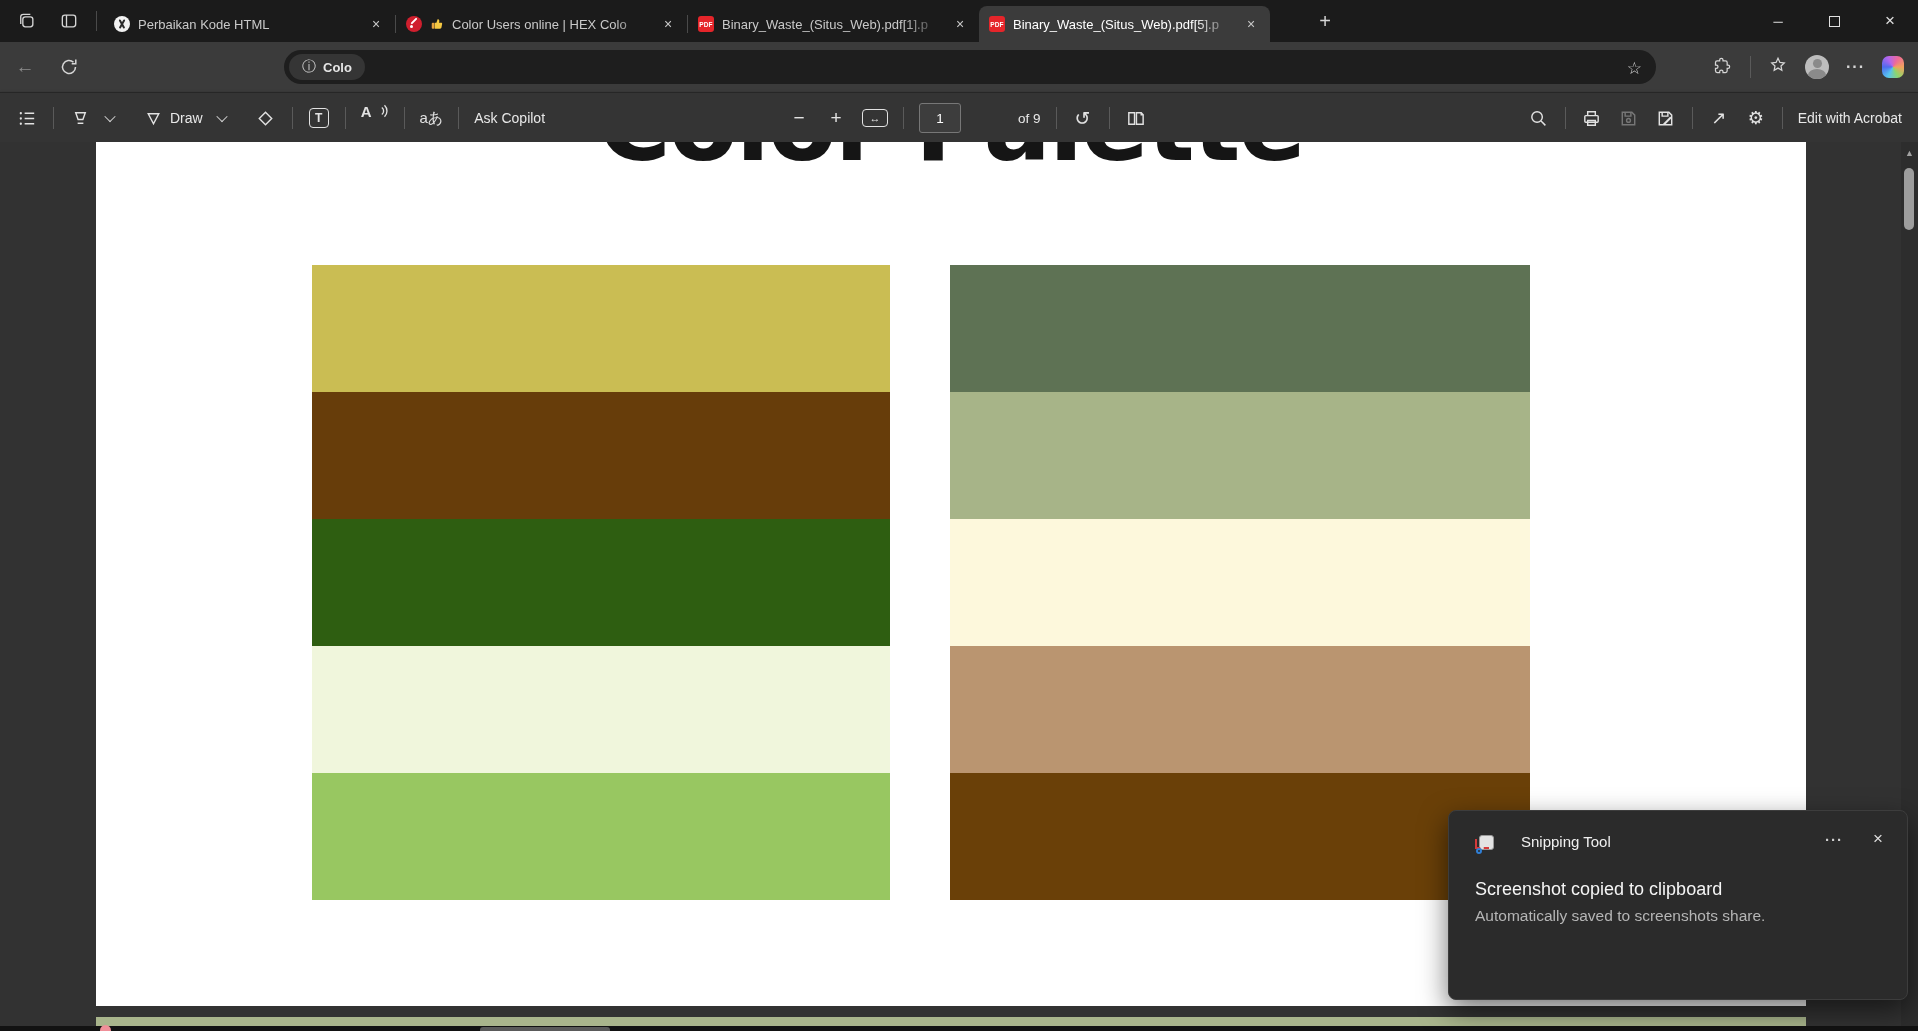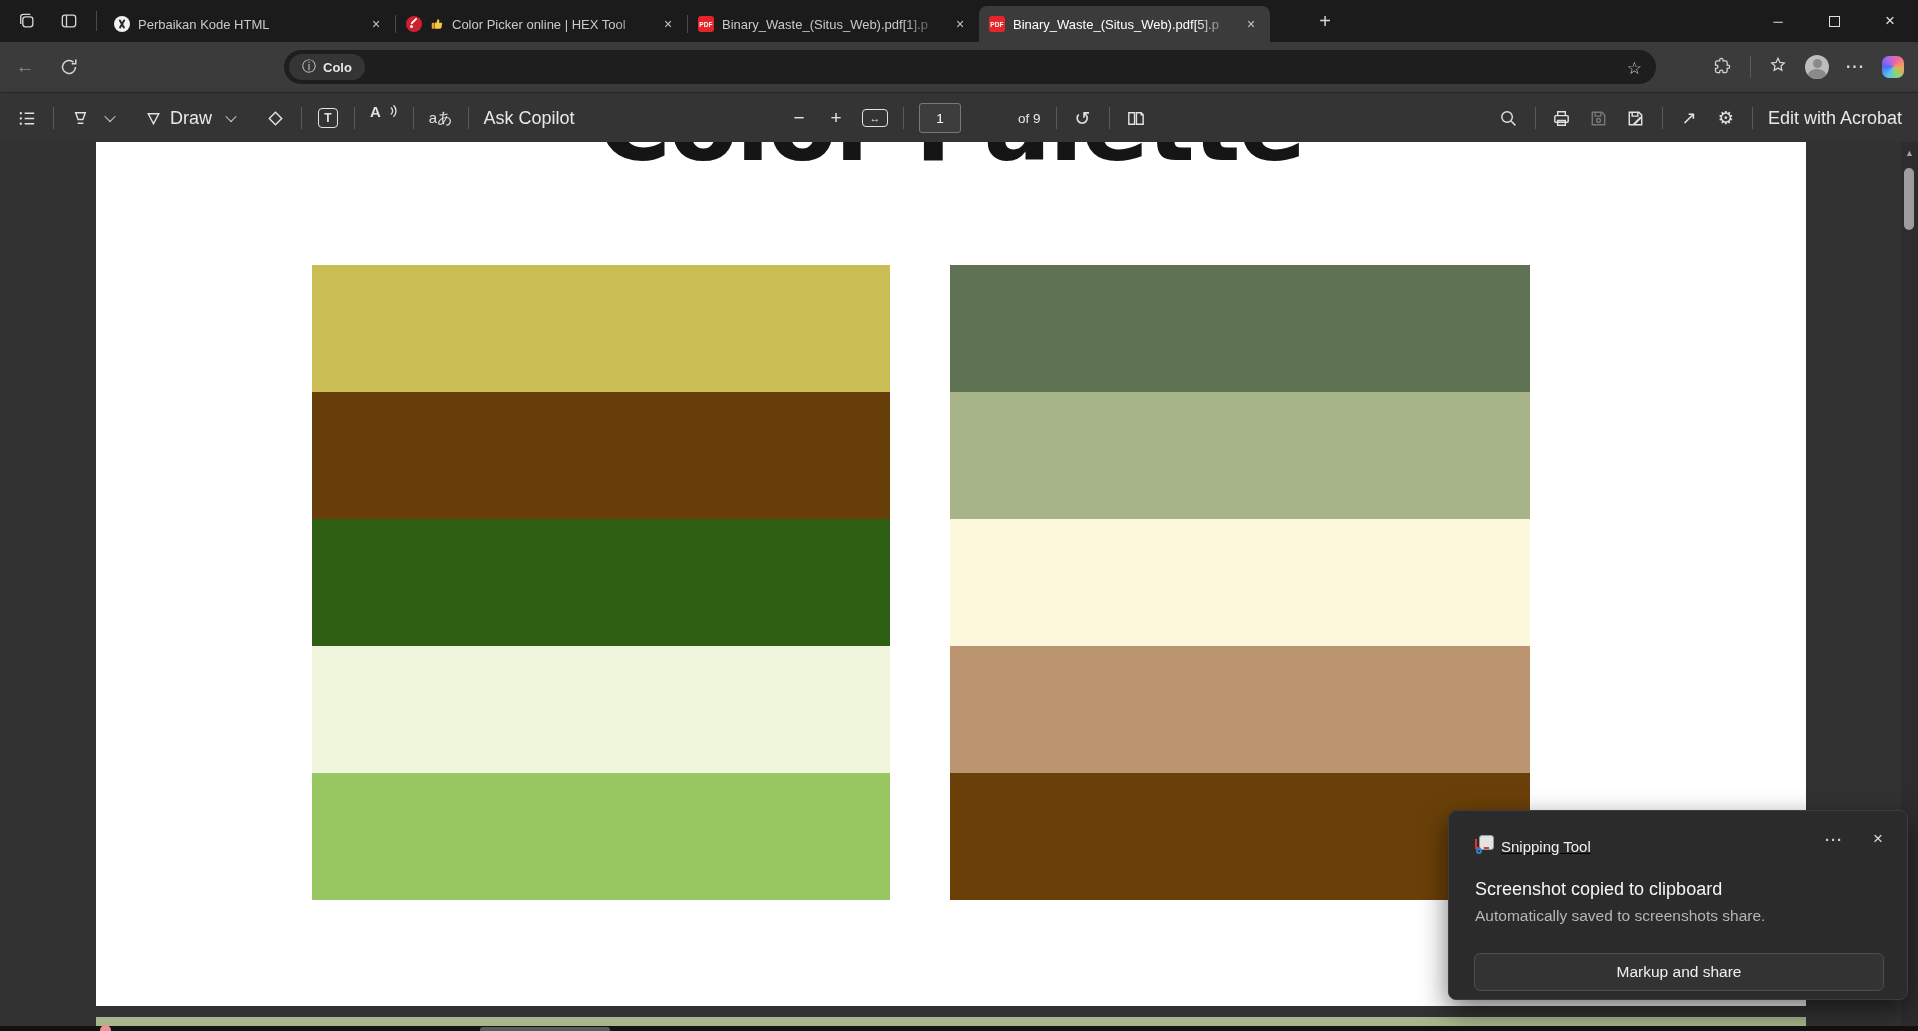--- a/index.html
+++ b/index.html
@@ -58,21 +58,21 @@
   .tool-svg { width:20px; height:20px; stroke:#d6d6d6; fill:none; stroke-width:1.5; }
 
   
   .pdfbar { position:absolute; left:0; top:92px; width:100%; height:50px; background:#343434; border-top:1px solid #262626; box-shadow:0 1px 3px rgba(0,0,0,.35); }
   .grp { position:absolute; top:0; height:50px; display:flex; align-items:center; gap:15px; }
   .grp-left { left:16px; }
   .grp-center { left:788px; }
   .grp-right { right:16px; }
   .tbtn { display:flex; align-items:center; justify-content:center; color:#e2e2e2; min-width:22px; height:30px; gap:6px; }
   .tbtn svg { width:21px; height:21px; stroke:#e2e2e2; fill:none; stroke-width:1.5; }
-  .tlabel { font-size:18px; color:#e8e8e8;text-align:right; }
+  .tlabel { font-size:14px; color:#e8e8e8;text-align:right; }
   .chev { width:8px; height:8px; border-right:1.6px solid #d0d0d0; border-bottom:1.6px solid #d0d0d0; transform:rotate(45deg) translate(-1px,-1px); }
   .tbox { width:20px; height:20px; border:1.6px solid #e2e2e2; border-radius:4px; display:flex; align-items:center; justify-content:center; font-size:12px; font-weight:bold; color:#e2e2e2; }
   .readaloud { display:flex; align-items:flex-start; color:#e2e2e2; font-size:15px; font-weight:bold; }
   .readaloud svg { width:9px; height:16px; margin-left:2px; stroke:#e2e2e2; fill:none; stroke-width:1.5; }
   .translate { font-size:15px; color:#e2e2e2; }
   .zoomglyph { font-size:19px; color:#e2e2e2; }
   .fitw { width:26px; height:18px; border:1.6px solid #e2e2e2; border-radius:4px; display:flex; align-items:center; justify-content:center; font-size:11px; color:#e2e2e2; }
   .pagebox { width:42px; height:30px; border:1px solid #777; border-radius:3px; background:#3d3d3d; display:flex; align-items:center; justify-content:center; font-size:13.5px; color:#fff; }
   .ofpages { font-size:13.5px; color:#e8e8e8;margin-left:42px; }
   .rot { font-size:19px; color:#e2e2e2; }
@@ -94,21 +94,21 @@
   .taskpill { position:absolute; left:480px; bottom:0; width:130px; height:4px; border-radius:3px 3px 0 0; background:#5a5a5a; }
 
   
   .sbar { position:absolute; right:0; top:0; width:17px; height:884px; background:#2d2d2d; }
   .sbar .up { position:absolute; left:0; top:6px; width:17px; text-align:center; font-size:9px; color:#a2a2a2; }
   .sbar .thumb { position:absolute; left:3px; top:26px; width:10px; height:62px; border-radius:5px; background:#9d9d9d; }
 
   
   .toast { position:absolute; left:1448px; top:810px; width:460px; height:190px; background:#2b2b2b;
            border:1px solid #3d3d3d; border-radius:8px; box-shadow:0 10px 28px rgba(0,0,0,.55); }
-  .toast-head { position:absolute; left:26px; top:22px; display:flex; align-items:flex-end; gap:4px;text-decoration:underline; }
+  .toast-head { position:absolute; left:26px; top:22px; display:flex; align-items:flex-start; gap:24px; }
   .snipico { position:relative; width:22px; height:22px; }
   .snipico .sheet { position:absolute; left:4px; top:2px; width:15px; height:15px; background:#e3e3e3; border-radius:3px; border:1px solid #9a9a9a; }
   .snipico .dash { position:absolute; left:0px; top:6px; width:14px; height:10px; border-left:2px dashed #d43a3a; border-bottom:2px dashed #d43a3a; }
   .snipico .dot { position:absolute; left:1px; top:15px; width:6px; height:6px; border:2px solid #2f7fd6; border-radius:50%; background:#2b2b2b; }
   .toast-app { font-size:15px; color:#f0f0f0; }
   .toast-dots { position:absolute; right:64px; top:20px; font-size:15px; color:#cfcfcf; letter-spacing:1px; font-weight:bold; }
   .toast-close { position:absolute; right:24px; top:18px; font-size:17px; color:#dedede; }
   .toast-title { position:absolute; left:26px; top:68px; font-size:18px; color:#f5f5f5; }
   .toast-sub { position:absolute; left:26px; top:96px; font-size:15.5px; color:#b5b5b5; }
   .toast-btn { position:absolute; left:25px; top:142px; width:410px; height:38px; background:#333333;
@@ -143,21 +143,21 @@
         <span class="title">Perbaikan Kode HTML</span>
         <span class="close">×</span>
       </div>
       <div class="tab-sep"></div>
       <div class="tab">
         <span class="favicon fav-picker"></span>
         <svg class="thumb-svg" viewBox="0 0 24 24">
             <path fill="#f5c842" d="M8 10h3l2-6c2 0 3 1 3 3l-.5 3H19c1.5 0 2 1 1.8 2l-1.2 6c-.2 1-1 2-2.3 2H8z"></path>
             <rect fill="#e8a33d" x="3" y="10" width="4.5" height="10" rx="1.5"></rect>
           </svg>
-        <span class="title">Color Picker online | HEX Tool</span>
+        <span class="title">Color Users online | HEX Colo</span>
         <span class="close">×</span>
       </div>
       <div class="tab-sep"></div>
       <div class="tab">
         <span class="favicon fav-pdf">
             <span>PDF</span>
           </span>
         <span class="title">Binary_Waste_(Situs_Web).pdf[1].p</span>
         <span class="close">×</span>
       </div>
@@ -353,16 +353,15 @@
         <span class="sheet"></span>
           <span class="dash"></span>
           <span class="dot"></span>
       </div>
       <span class="toast-app">Snipping Tool</span>
     </div>
     <div class="toast-dots">···</div>
     <div class="toast-close">×</div>
     <div class="toast-title">Screenshot copied to clipboard</div>
     <div class="toast-sub">Automatically saved to screenshots share.</div>
-    <div class="toast-btn">Markup and share</div>
   </div>
 
 </div>
 
 </body></html>

